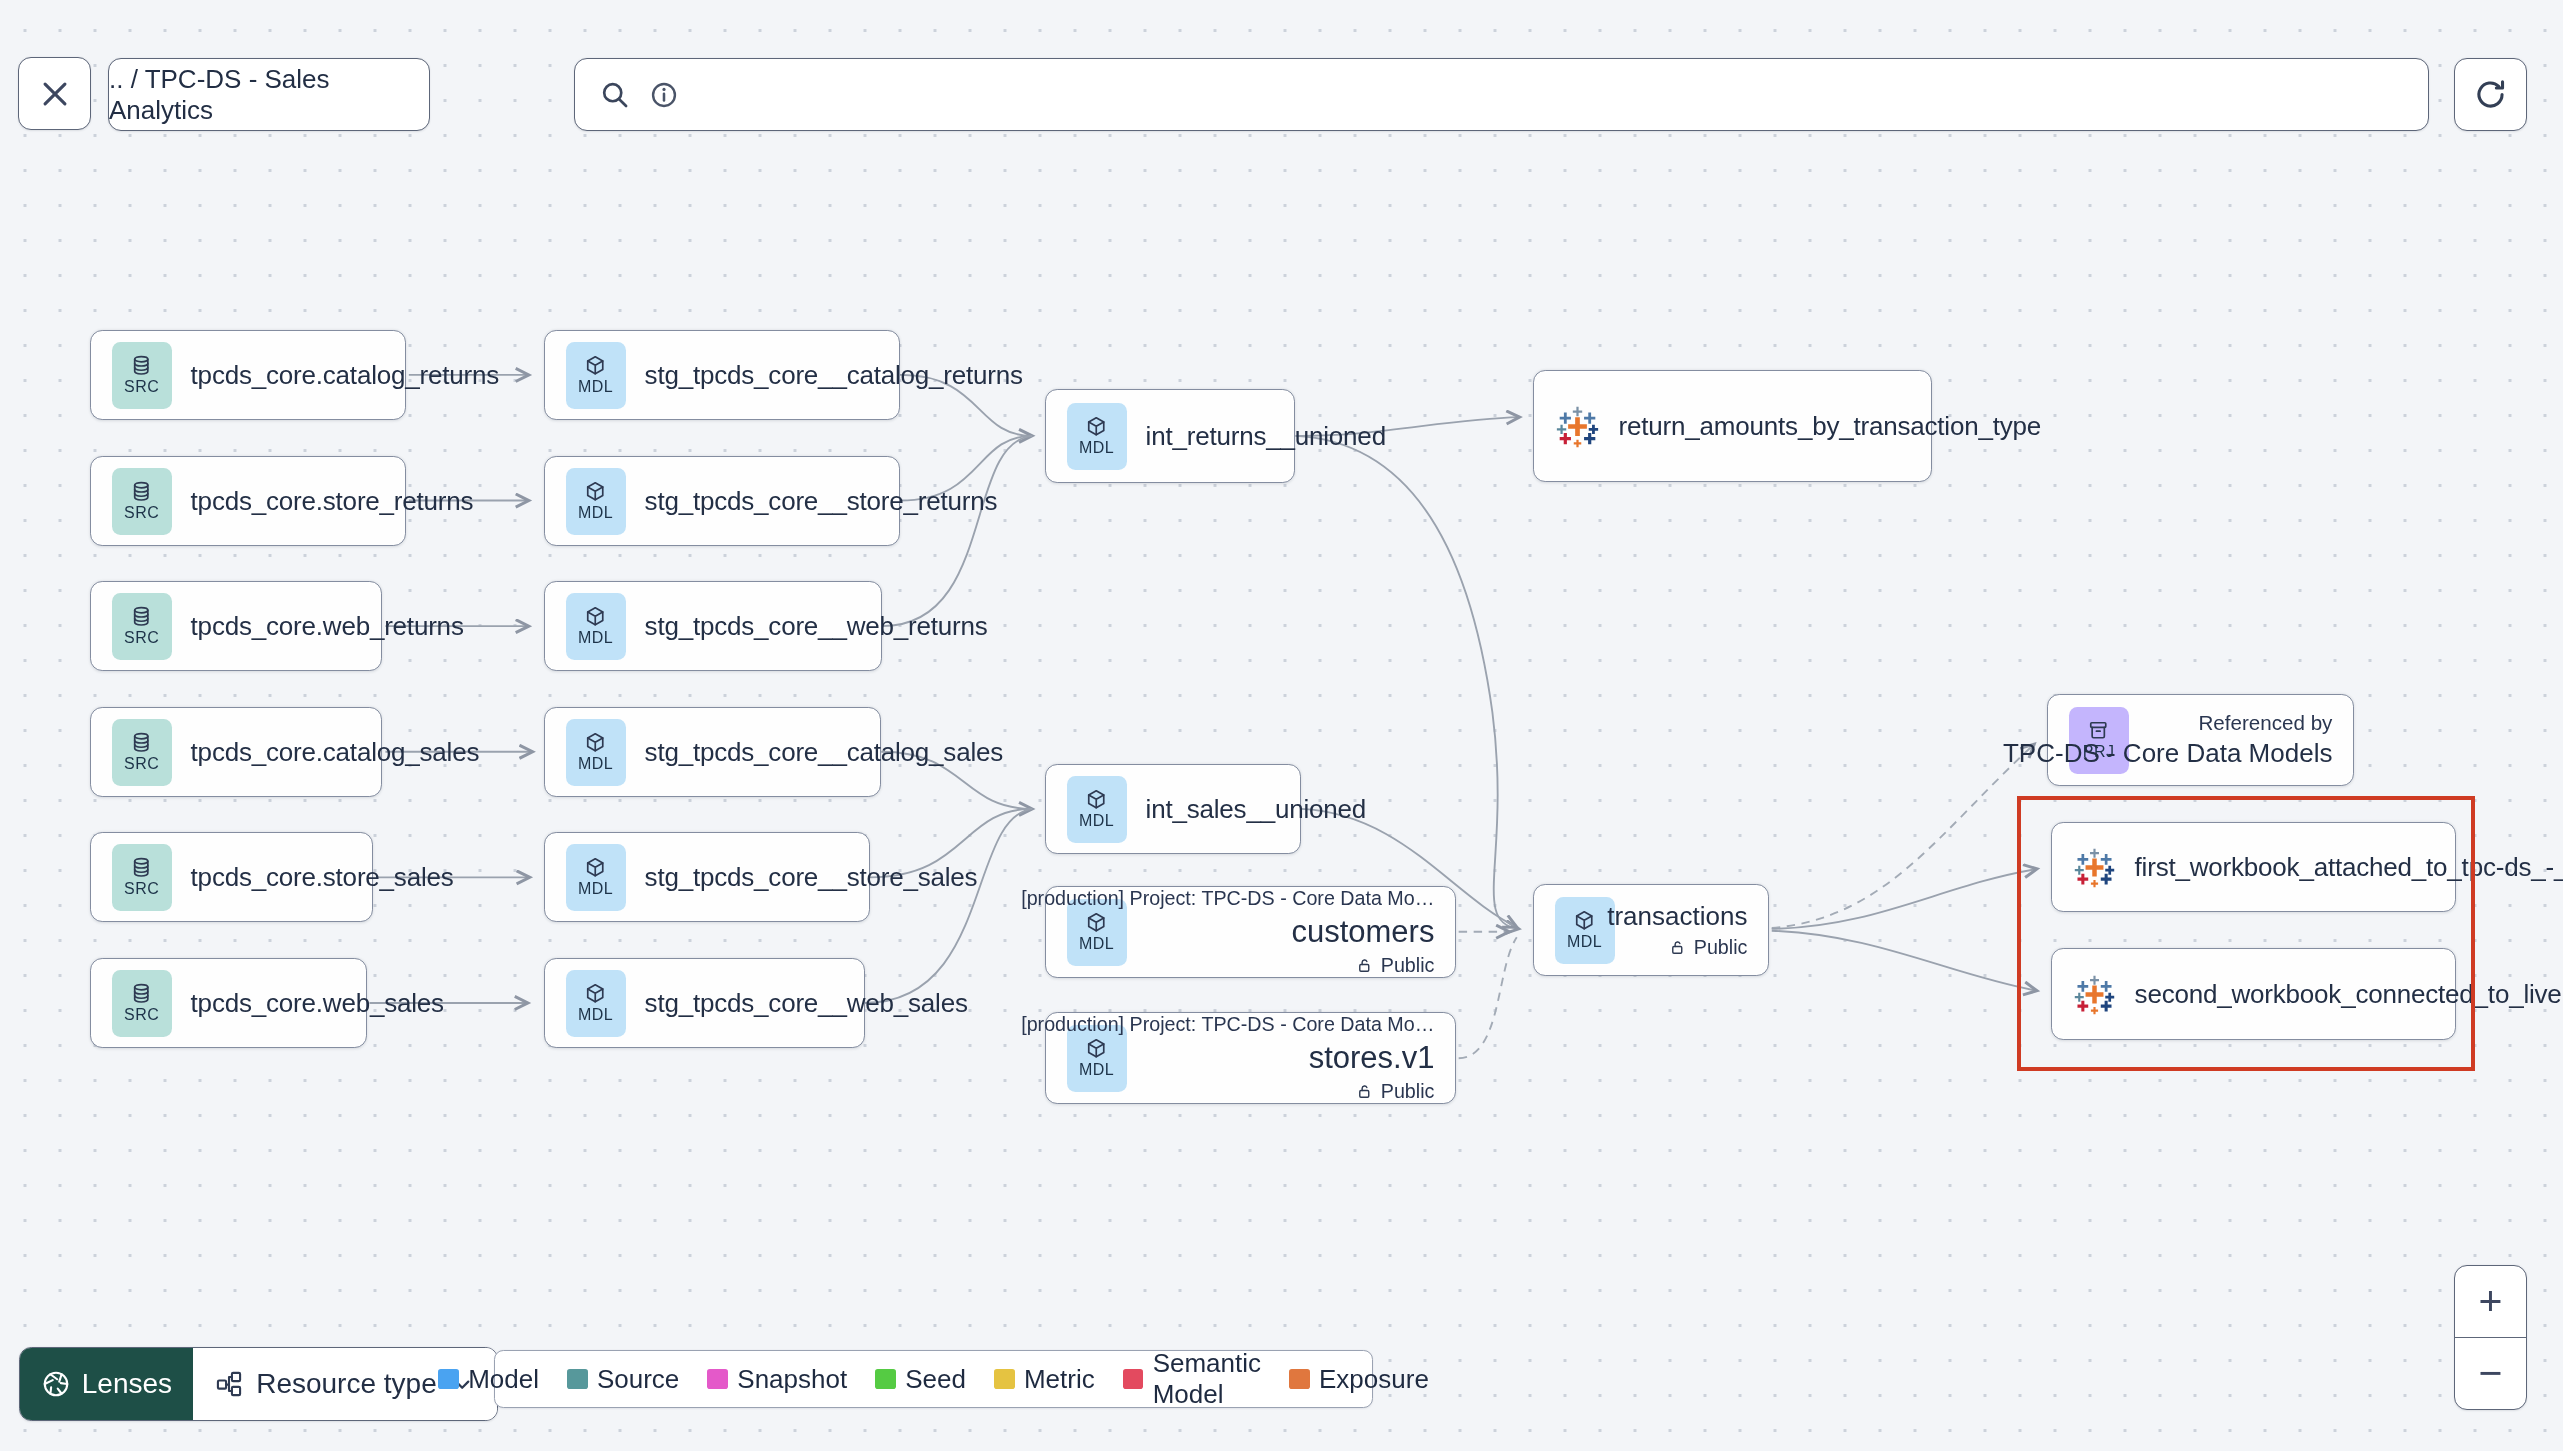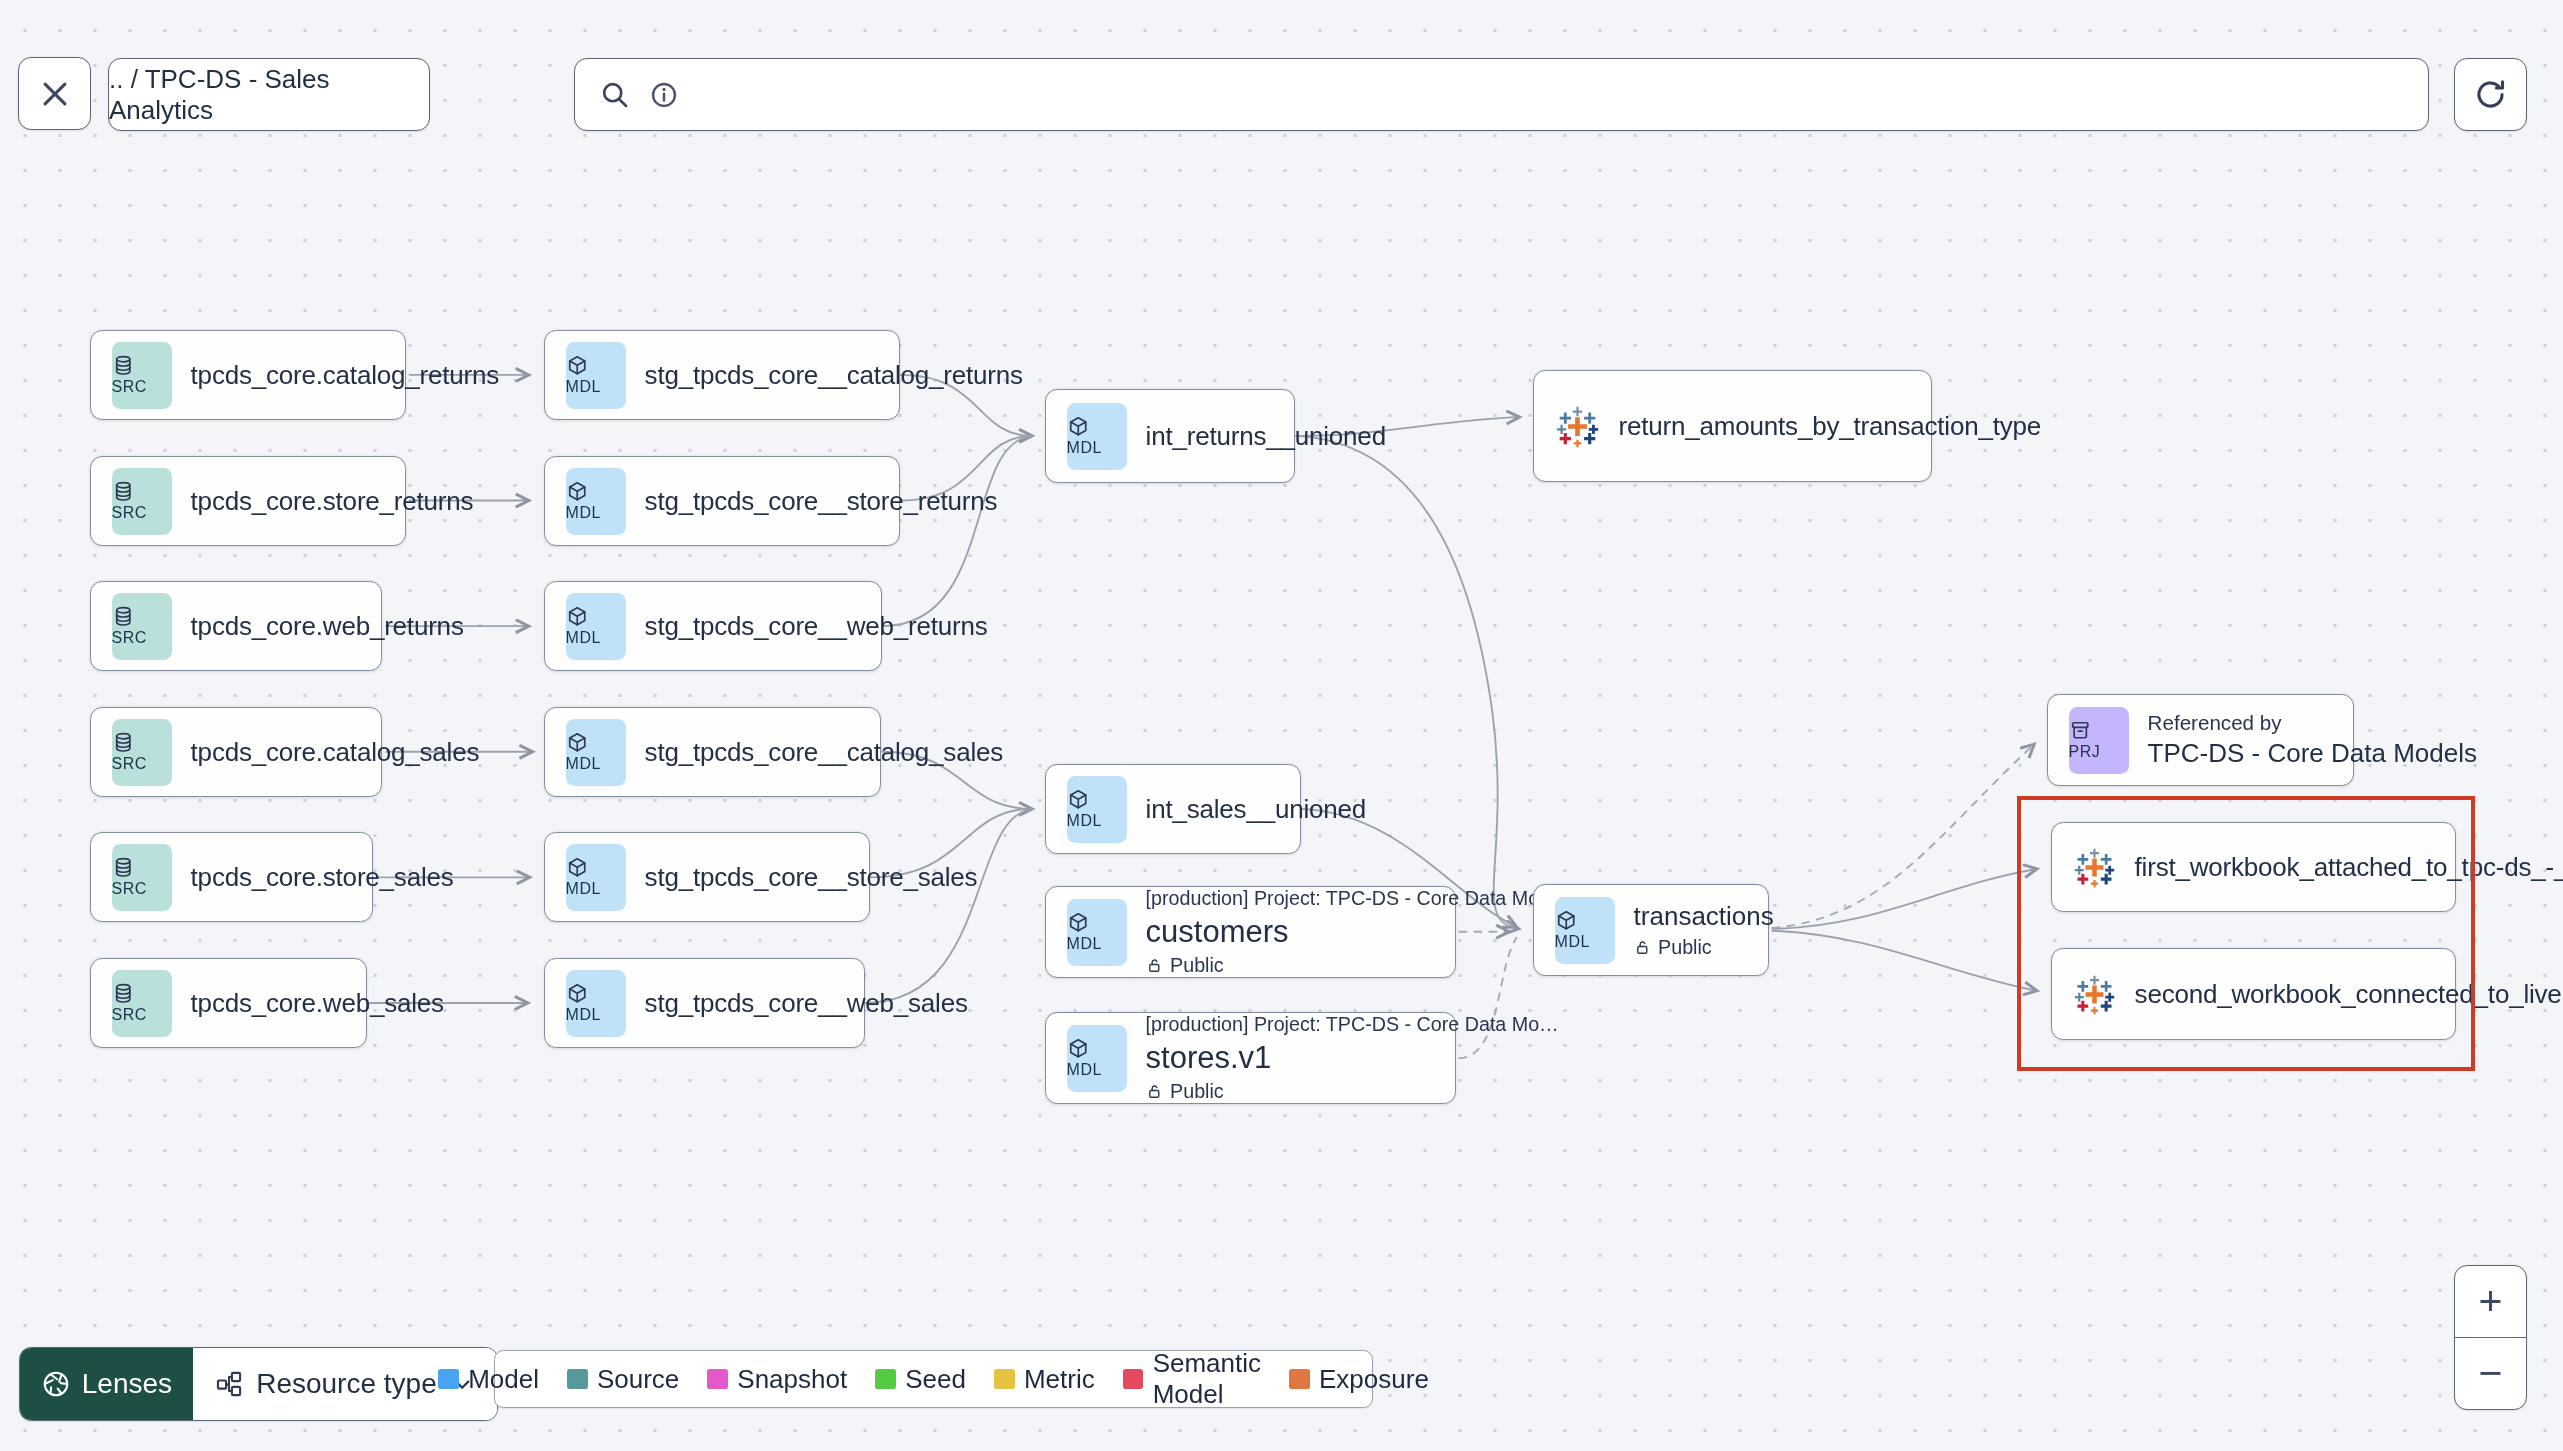--- a/index.html
+++ b/index.html
@@ -36,27 +36,27 @@
 
   
   .node{
     position:absolute;background:#fefefe;border:1.4px solid #848da0;border-radius:12.2px;
     box-sizing:border-box;display:flex;align-items:center;padding:0 20.6px;gap:19px;
     box-shadow:0 0.9px 2.8px rgba(25,35,55,.13);cursor:pointer;
   }
   .node .label{font-size:26px;color:#232f45;white-space:nowrap;letter-spacing:-0.2px;}
   .badge{
     flex:0 0 auto;width:60px;height:67px;border-radius:8.4px;
-    display:flex;flex-direction:column;justify-content:center;gap:1.9px;
+    display:flex;flex-direction:column;align-items:center;justify-content:center;gap:1.9px;
   }
   .badge span{font-size:16px;color:#1d3349;letter-spacing:0.5px;}
   .badge.src{background:#b9e0da;}
   .badge.mdl{background:#c0e2f8;}
   .badge.prj{background:#c4b5fd;}
-  .node .col{display:flex;flex-direction:column;justify-content:center;gap:3.7px;min-width:0;}
+  .node .col{display:flex;flex-direction:column;justify-content:center;gap:3.7px;min-width:0;align-items:flex-end;}
   .node .proj-line{font-size:19.7px;color:#2a3650;white-space:nowrap;}
   .node .name-line{font-size:31px;color:#232f45;white-space:nowrap;}
   .node .access-line{font-size:19.7px;color:#2a3650;display:flex;align-items:center;gap:7.5px;white-space:nowrap;}
   .node .small-title{font-size:20.6px;color:#2a3650;white-space:nowrap;}
   .node .big-title{font-size:26px;color:#232f45;white-space:nowrap;}
   .tableau-ic{flex:0 0 auto;}
 
   #highlight-box{
     position:absolute;left:2017px;top:796px;width:458px;height:275px;
     border:4.7px solid #cf3b23;box-sizing:border-box;pointer-events:none;

